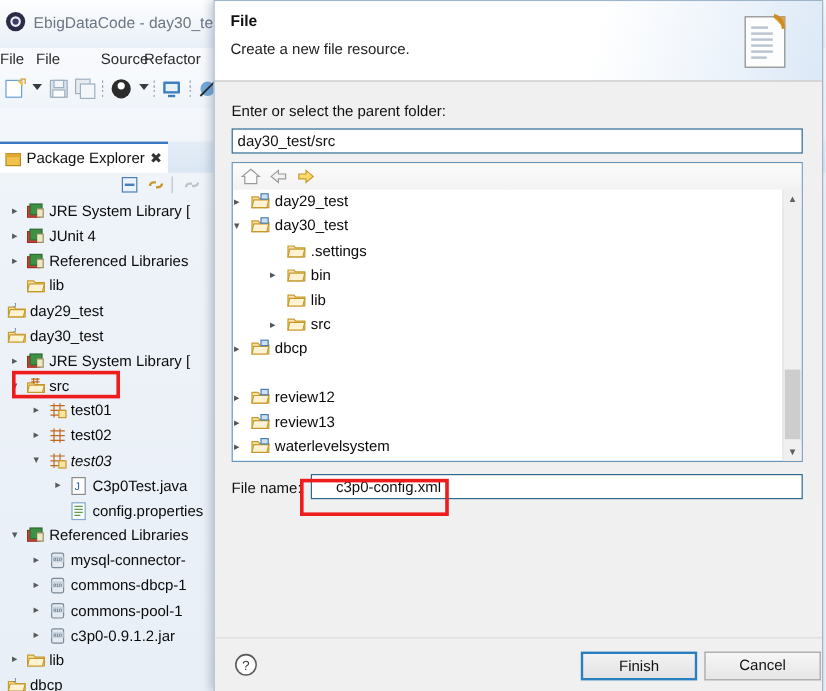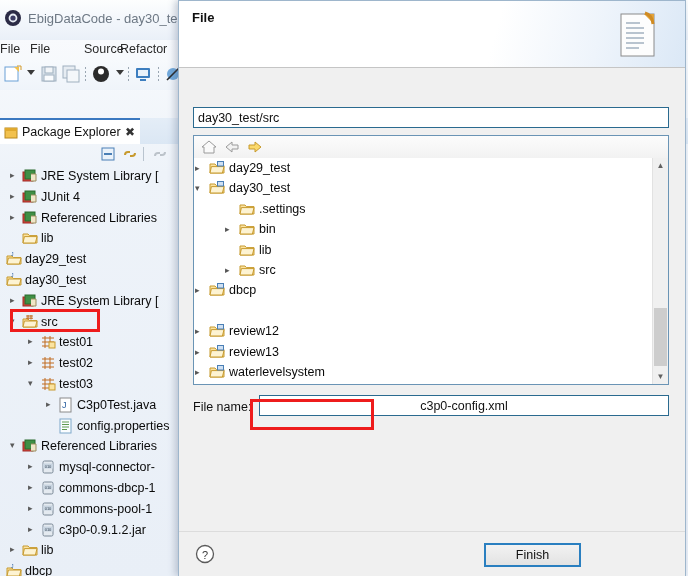--- a/index.html
+++ b/index.html
@@ -65,21 +65,21 @@
   .tlabel{position:absolute;top:3px;white-space:nowrap;}
   #tree-scroll{position:absolute;right:0;top:22px;width:16px;height:226px;background:#f0f0f0;
     border-left:1px solid #e2e2e2;box-sizing:border-box;}
   .sb-btn{position:absolute;left:0;width:15px;height:15px;background:#f0f0f0;
     font-size:8px;text-align:center;line-height:15px;color:#606060;}
   #sb-thumb{position:absolute;left:1px;width:13px;background:#cdcdcd;}
   #lbl-filename{position:absolute;left:14px;top:331px;font-size:12.5px;color:#111;}
   #inp-filename{position:absolute;left:80px;top:326px;width:410px;height:21px;
     background:#fff;border:1px solid #2a6a8f;box-sizing:border-box;
     font-family:"Liberation Sans",sans-serif;font-size:12.5px;color:#111;
-    padding:2px 20px;outline:none;text-align:center;}
+    padding:2px 20px;outline:none;}
   #btn-advanced{position:absolute;left:14px;top:362px;width:96px;height:24px;
     background:linear-gradient(180deg,#f6f6f6 0%,#e6e6e6 100%);
     border:1px solid #9a9a9a;box-sizing:border-box;
     font-family:"Liberation Sans",sans-serif;font-size:12.5px;color:#111;
     text-align:center;line-height:22px;}
   #dlg-footer{position:absolute;left:0;top:530px;width:506px;height:45px;
     background:#f0f0f0;border-top:1px solid #dcdcdc;box-sizing:border-box;}
   #btn-help{position:absolute;left:16px;top:12px;width:20px;height:20px;}
   #btn-finish{position:absolute;left:305px;top:11px;width:97px;height:24px;
     background:linear-gradient(180deg,#f2f2f2 0%,#e3e3e3 100%);
@@ -306,21 +306,21 @@
             <g stroke="#c06a1f" fill="none">
               <path d="M2 4 h12"></path>
               <path d="M2 8 h12"></path>
               <path d="M2 12 h12"></path>
               <path d="M5 2 v12"></path>
               <path d="M10 2 v12"></path>
             </g>
             <rect x="9" y="8" width="6" height="6" fill="#fbe3a0" stroke="#c79a2e"></rect>
           </svg>
         </span>
-        <span class="pe-label" style="left:59px;">test03</span>
+        <span class="pe-label" style="left:59px;font-style:italic;">test03</span>
       </div>
       <div class="perow" style="left:0;top:395px;width:180px;">
         <span class="arrow" style="left:46px;">▸</span>
         <span class="ic" style="left:58px;">
           <svg class="ic" style="width: 16px; height: 16px; left: 0px; top: 0px;" viewBox="0 0 16 16">
             <rect x="2" y="1" width="11" height="14" fill="#fff" stroke="#8a8a8a"></rect>
             <text x="4" y="11" font-size="9" fill="#2b5f9e" font-family="Liberation Sans, sans-serif">J</text>
           </svg>
         </span>
         <span class="pe-label" style="left:77px;">C3p0Test.java</span>
@@ -414,36 +414,38 @@
         </span>
         <span class="pe-label" style="left:25px;">dbcp</span>
       </div>
     </div>
 </div>
 
 <div id="dialog">
 
   <div id="dlg-header">
     <div id="dlg-title">File</div>
+    <div id="dlg-sub">Create a new file resource.</div>
     <svg id="dlg-icon" viewBox="0 0 44 48">
       <rect x="4" y="3" width="33" height="42" fill="#fdfdfd" stroke="#8a8a8a"></rect>
       <path d="M27 3 l10 10 0 -10 z" fill="#e2a33a"></path>
       <path d="M28 2 q7 2 8 11" stroke="#d08b22" stroke-width="3" fill="none"></path>
       <g fill="#b9c4cf">
         <rect x="9" y="11" width="14" height="2"></rect>
           <rect x="9" y="16" width="18" height="2"></rect>
         <rect x="9" y="21" width="18" height="2"></rect>
           <rect x="9" y="26" width="18" height="2"></rect>
         <rect x="9" y="31" width="18" height="2"></rect>
           <rect x="9" y="36" width="13" height="2"></rect>
       </g>
     </svg>
   </div>
 
   <div id="dlg-body">
+    <div id="lbl-parent">Enter or select the parent folder:</div>
     <input id="inp-parent" type="text" value="day30_test/src" style="">
 
     <div id="treebox">
       <div id="tree-toolbar">
         <svg class="ttb" style="left:6px;" viewBox="0 0 18 16">
           <path d="M9 2 L16 8 L14 8 L14 14 L4 14 L4 8 L2 8 Z" fill="#fafafa" stroke="#9a9a9a"></path>
         </svg>
         <svg class="ttb" style="left:29px;" viewBox="0 0 18 16">
           <path d="M9 3 L3 8 L9 13 L9 10 L15 10 L15 6 L9 6 Z" fill="#f2f2f2" stroke="#9a9a9a"></path>
         </svg>
@@ -569,19 +571,20 @@
     <input id="inp-filename" type="text" value="c3p0-config.xml" style="">
 
   </div>
 
   <div id="dlg-footer">
     <svg id="btn-help" viewBox="0 0 20 20">
       <circle cx="10" cy="10" r="8.5" fill="#fff" stroke="#5a5a5a" stroke-width="1.3"></circle>
       <text x="10" y="14.5" font-size="11" text-anchor="middle" fill="#3a3a3a" font-family="Liberation Sans, sans-serif">?</text>
     </svg>
     <div id="btn-finish">Finish</div>
+    <div id="btn-cancel">Cancel</div>
   </div>
 </div>
 
 <div id="annots">
     <div class="annot" style="left:10px;top:309px;width:90px;height:23px;border-color:#ee1c1c;"></div>
     <div class="annot" style="left:250px;top:399px;width:124px;height:31px;border-color:#ee1c1c;"></div>
   </div>
 
 </body></html>

